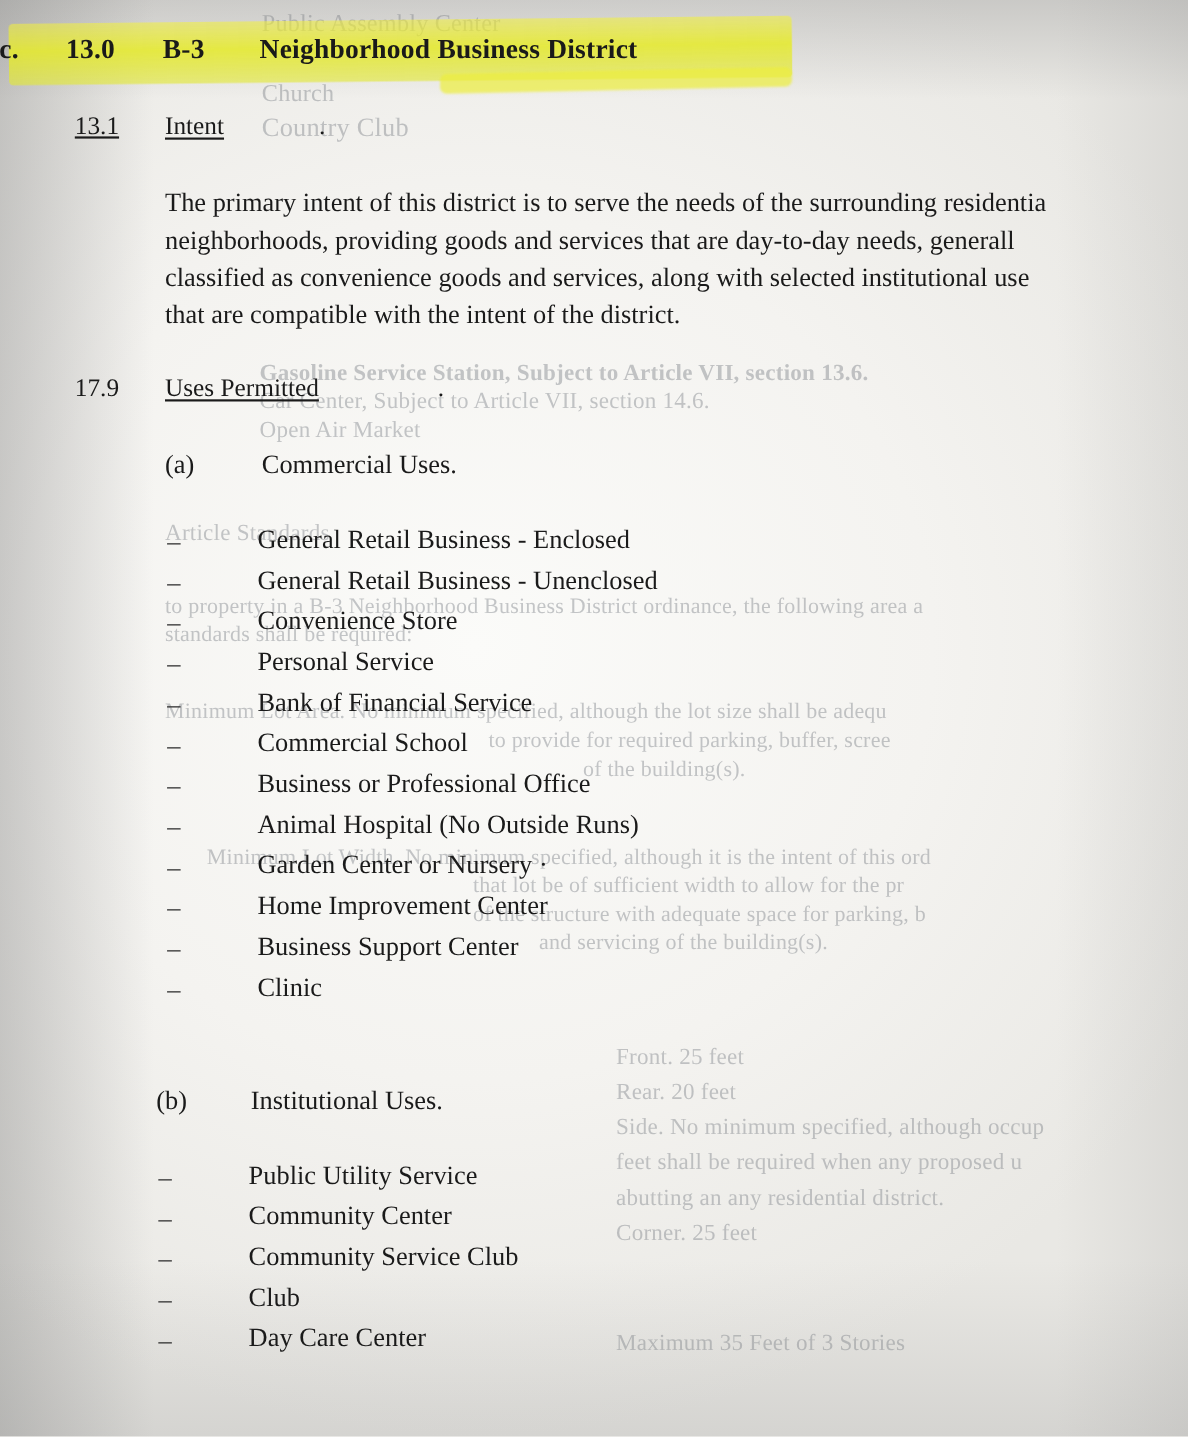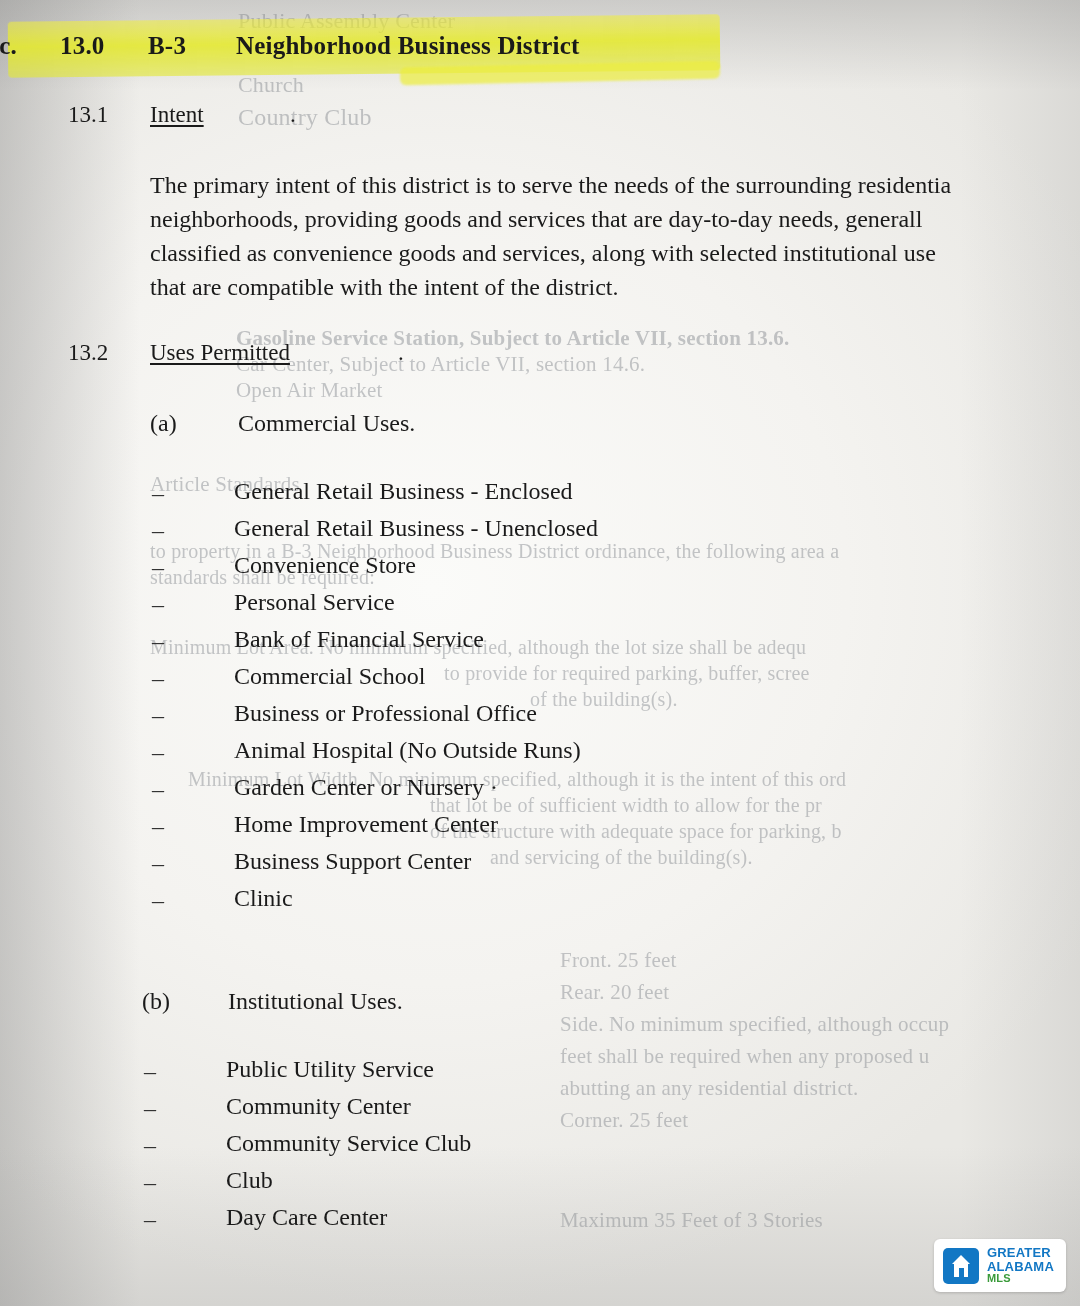--- a/index.html
+++ b/index.html
@@ -256,34 +256,34 @@
   <div class="content">
 
     <div class="sec-head">
       <span class="sec-label">ec.</span>
       <span class="sec-num">13.0</span>
       <span class="sec-code">B-3</span>
       <span class="sec-title">Neighborhood Business District</span>
     </div>
 
     <div class="clause" style="top:102px; left:68px; width:500px;">
-      <span class="num" style="left:0;">13.1</span>
+      <span class="num" style="left:0;text-decoration:underline;">13.1</span>
       <span class="ttl ul" style="left:82px;">Intent</span>
       <span style="position:absolute; left:222px;">.</span>
     </div>
 
     <div class="para">
       <div>The primary intent of this district is to serve the needs of the surrounding residentia</div>
       <div>neighborhoods, providing goods and services that are day-to-day needs, generall</div>
       <div>classified as convenience goods and services, along with selected institutional use</div>
       <div>that are compatible with the intent of the district.</div>
     </div>
 
     <div class="clause" style="top:340px; left:68px; width:500px;">
-      <span class="num" style="left:0;">13.2</span>
+      <span class="num" style="left:0;">17.9</span>
       <span class="ttl ul" style="left:82px;">Uses Permitted</span>
       <span style="position:absolute; left:330px;">.</span>
     </div>
 
     <div class="sublabel" style="top:410px; left:150px; width:600px;">
       <span class="mark" style="left:0;">(a)</span>
       <span class="text" style="left:88px;">Commercial Uses.</span>
     </div>
 
     <div class="list" id="list-a" style="top:478px; left:152px;">
@@ -360,24 +360,14 @@
           <span class="item">Club</span>
         </div>
         <div class="row">
           <span class="dash">–</span>
           <span class="item">Day Care Center</span>
         </div>
       </div>
 
   </div>
 
-  <div class="watermark">
-    <div class="wm-mark">
-        <span class="wm-dot"></span>
-      </div>
-    <div class="wm-text">
-      <div class="wm-1">GREATER</div>
-      <div class="wm-2">ALABAMA</div>
-      <div class="wm-3">MLS</div>
-    </div>
-  </div>
 
 </div>
 
 </body></html>

